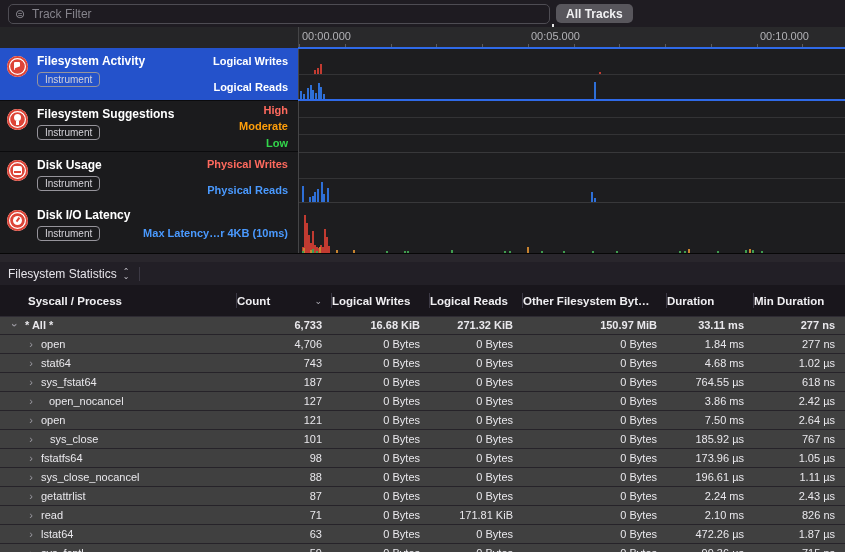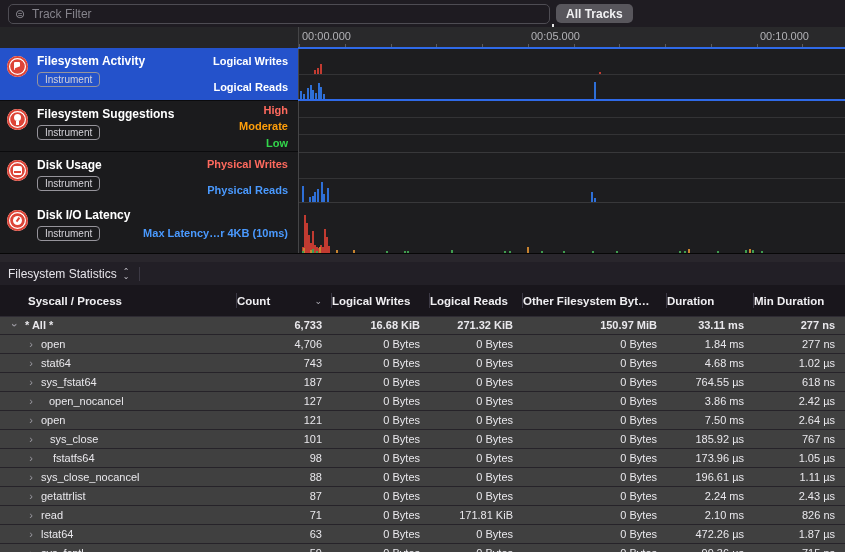--- a/index.html
+++ b/index.html
@@ -334,21 +334,21 @@
           <div class="vcell">101</div>
           <div class="vcell">0 Bytes</div>
           <div class="vcell">0 Bytes</div>
           <div class="vcell">0 Bytes</div>
           <div class="vcell">185.92 µs</div>
           <div class="vcell">767 ns</div>
         </div>
         <div class="trow grid">
           <div class="ncell" style="padding-left: 26px;">
             <span class="chev">›</span>
-            <span style="margin-left: 17px;">fstatfs64</span>
+            <span style="margin-left: 5px;">fstatfs64</span>
           </div>
           <div class="vcell">98</div>
           <div class="vcell">0 Bytes</div>
           <div class="vcell">0 Bytes</div>
           <div class="vcell">0 Bytes</div>
           <div class="vcell">173.96 µs</div>
           <div class="vcell">1.05 µs</div>
         </div>
         <div class="trow grid">
           <div class="ncell" style="padding-left: 26px;">

